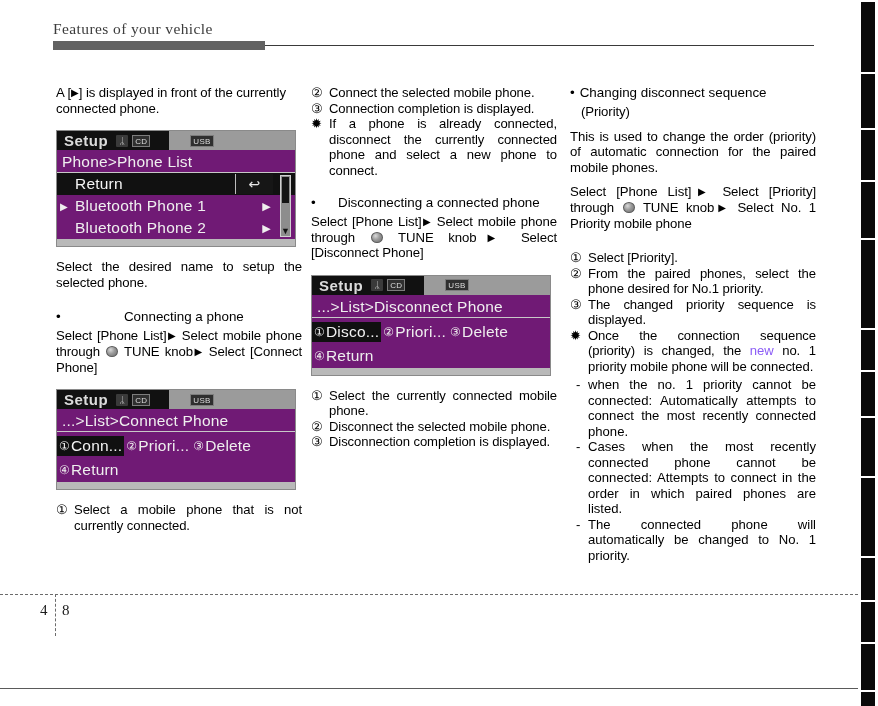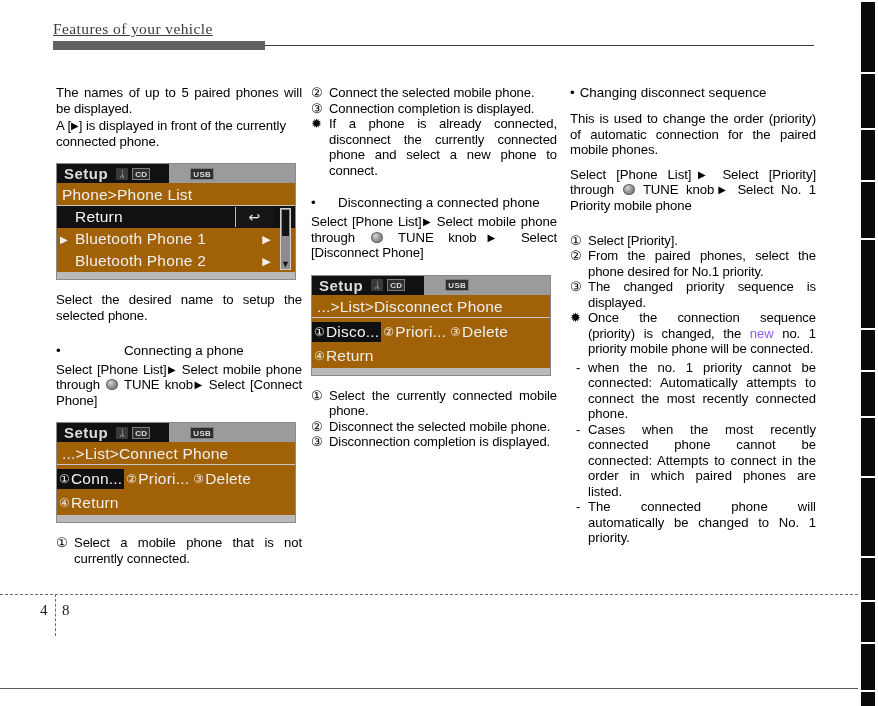--- a/index.html
+++ b/index.html
@@ -22,21 +22,20 @@
   }
 
   
   .runhead {
     position: absolute;
     left: 53px; top: 20px;
     font-family: "Liberation Serif", serif;
     font-size: 15.5px;
     letter-spacing: .4px;
     color: #3c3c3c;
-    text-decoration: underline;
   }
   .runhead-bar {
     position: absolute;
     left: 53px; top: 41px;
     width: 212px; height: 9px;
     background: #626262;
   }
   .runhead-rule {
     position: absolute;
     left: 53px; top: 45px;
@@ -169,21 +168,21 @@
   }
   .tri {
     font-size: 10px;
     vertical-align: 1px;
     letter-spacing: 0;
   }
 
   
   .lcd {
     width: 240px;
-    background: #a16207;
+    background: #701a75;
     border: 1px solid #8a8a8a;
     padding: 0;
     position: relative;
     font-family: "Liberation Sans", sans-serif;
     user-select: none;
   }
   .lcd-title {
     height: 19px;
     display: flex;
     align-items: center;
@@ -220,21 +219,21 @@
     font-size: 9px;
     line-height: 12px;
     text-align: center;
     border-radius: 1px;
   }
   .ic-cd, .ic-usb {
     height: 12px;
     background: #2f2f2f;
     color: #dcdcdc;
     font-size: 8px;
-    font-weight: bold;
+    font-weight: normal;
     line-height: 12px;
     padding: 0 2px;
     border: 1px solid #7d7d7d;
     letter-spacing: .3px;
   }
   .ic-usb { margin-left: 36px; }
 
   .lcd-path {
     height: 23px;
     line-height: 23px;
@@ -340,21 +339,20 @@
 
 <div class="page">
 
   <div class="runhead">Features of your vehicle</div>
   <div class="runhead-rule"></div>
   <div class="runhead-bar"></div>
 
   <div class="col col1">
 
 
-    <p class="body">The names of up to 5 paired phones will be displayed.</p>
 
     <p class="body ragged"><span>A [</span><span class="tri">▶</span><span>] is displayed in front of the currently connected phone.</span></p>
 
     <div class="gap-m"></div>
 
     <div class="lcd">
       <div class="lcd-title">
         <div class="tblack"></div>
         <div class="tlabel">Setup</div>
         <div class="icons">
@@ -536,20 +534,21 @@
       </li>
     </ul>
   </div>
 
   <div class="col col3">
 
     <div class="bullethead">
       <span class="dot">•</span>
       <span class="btxt">Changing disconnect sequence</span>
     </div>
+    <p class="body ragged" style="margin-left:11px">(Priority)</p>
 
     <div class="gap-s"></div>
 
     <p class="body">This is used to change the order (priority) of automatic connection for the paired mobile phones.</p>
 
     <div class="gap-s"></div>
 
     <p class="body"><span>Select [Phone List]</span><span class="tri">▶</span> <span>Select [Priority] through</span>
        <span class="knob"></span> <span>TUNE knob</span><span class="tri">▶</span> <span>Select No. 1 Priority mobile phone</span></p>
 

